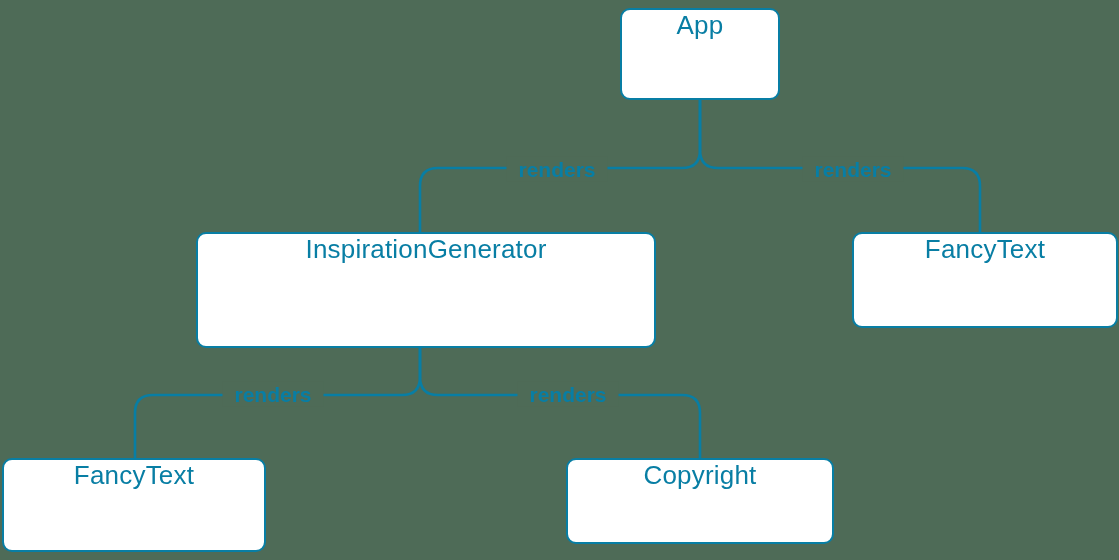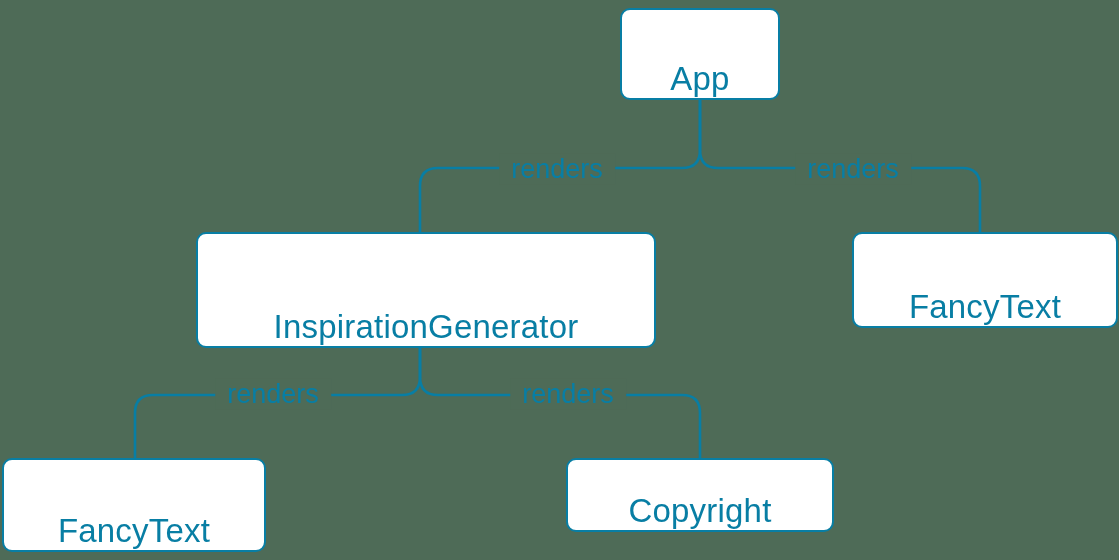--- a/index.html
+++ b/index.html
@@ -21,38 +21,38 @@
     left:0;top:0;
   }
   .connector-layer path{
     fill:none;
     stroke:var(--accent);
     stroke-width:2.6;
   }
   .node{
     position:absolute;
     display:flex;
-    align-items:flex-end;
+    align-items:flex-start;
     justify-content:center;
     background:var(--node-bg);
     border:2.5px solid var(--accent);
     border-radius:10px;
     color:var(--accent);
-    font-size:33px;
+    font-size:26px;
     font-weight:500;
     letter-spacing:0.2px;
     box-sizing:border-box;
   }
   .edge-label{
     position:absolute;
     transform:translate(-50%,-50%);
     background:var(--bg);
     color:var(--accent);
-    font-size:27px;
-    font-weight:400;
+    font-size:21px;
+    font-weight:700;
     padding:2px 12px;
     white-space:nowrap;
     line-height:1;
   }
 </style>
 </head>
 <body>
 
 <div class="canvas">
 
@@ -77,17 +77,17 @@
   </div>
 
   <div class="node" style="left:852px; top:232px; width:266px; height:96px;">
     <span>FancyText</span>
   </div>
 
   <div class="node" style="left:2px; top:458px; width:264px; height:94px;">
     <span>FancyText</span>
   </div>
 
-  <div class="node" style="left:566px; top:458px; width:268px; height:74px;">
+  <div class="node" style="left:566px; top:458px; width:268px; height:86px;">
     <span>Copyright</span>
   </div>
 
 </div>
 
 </body></html>

